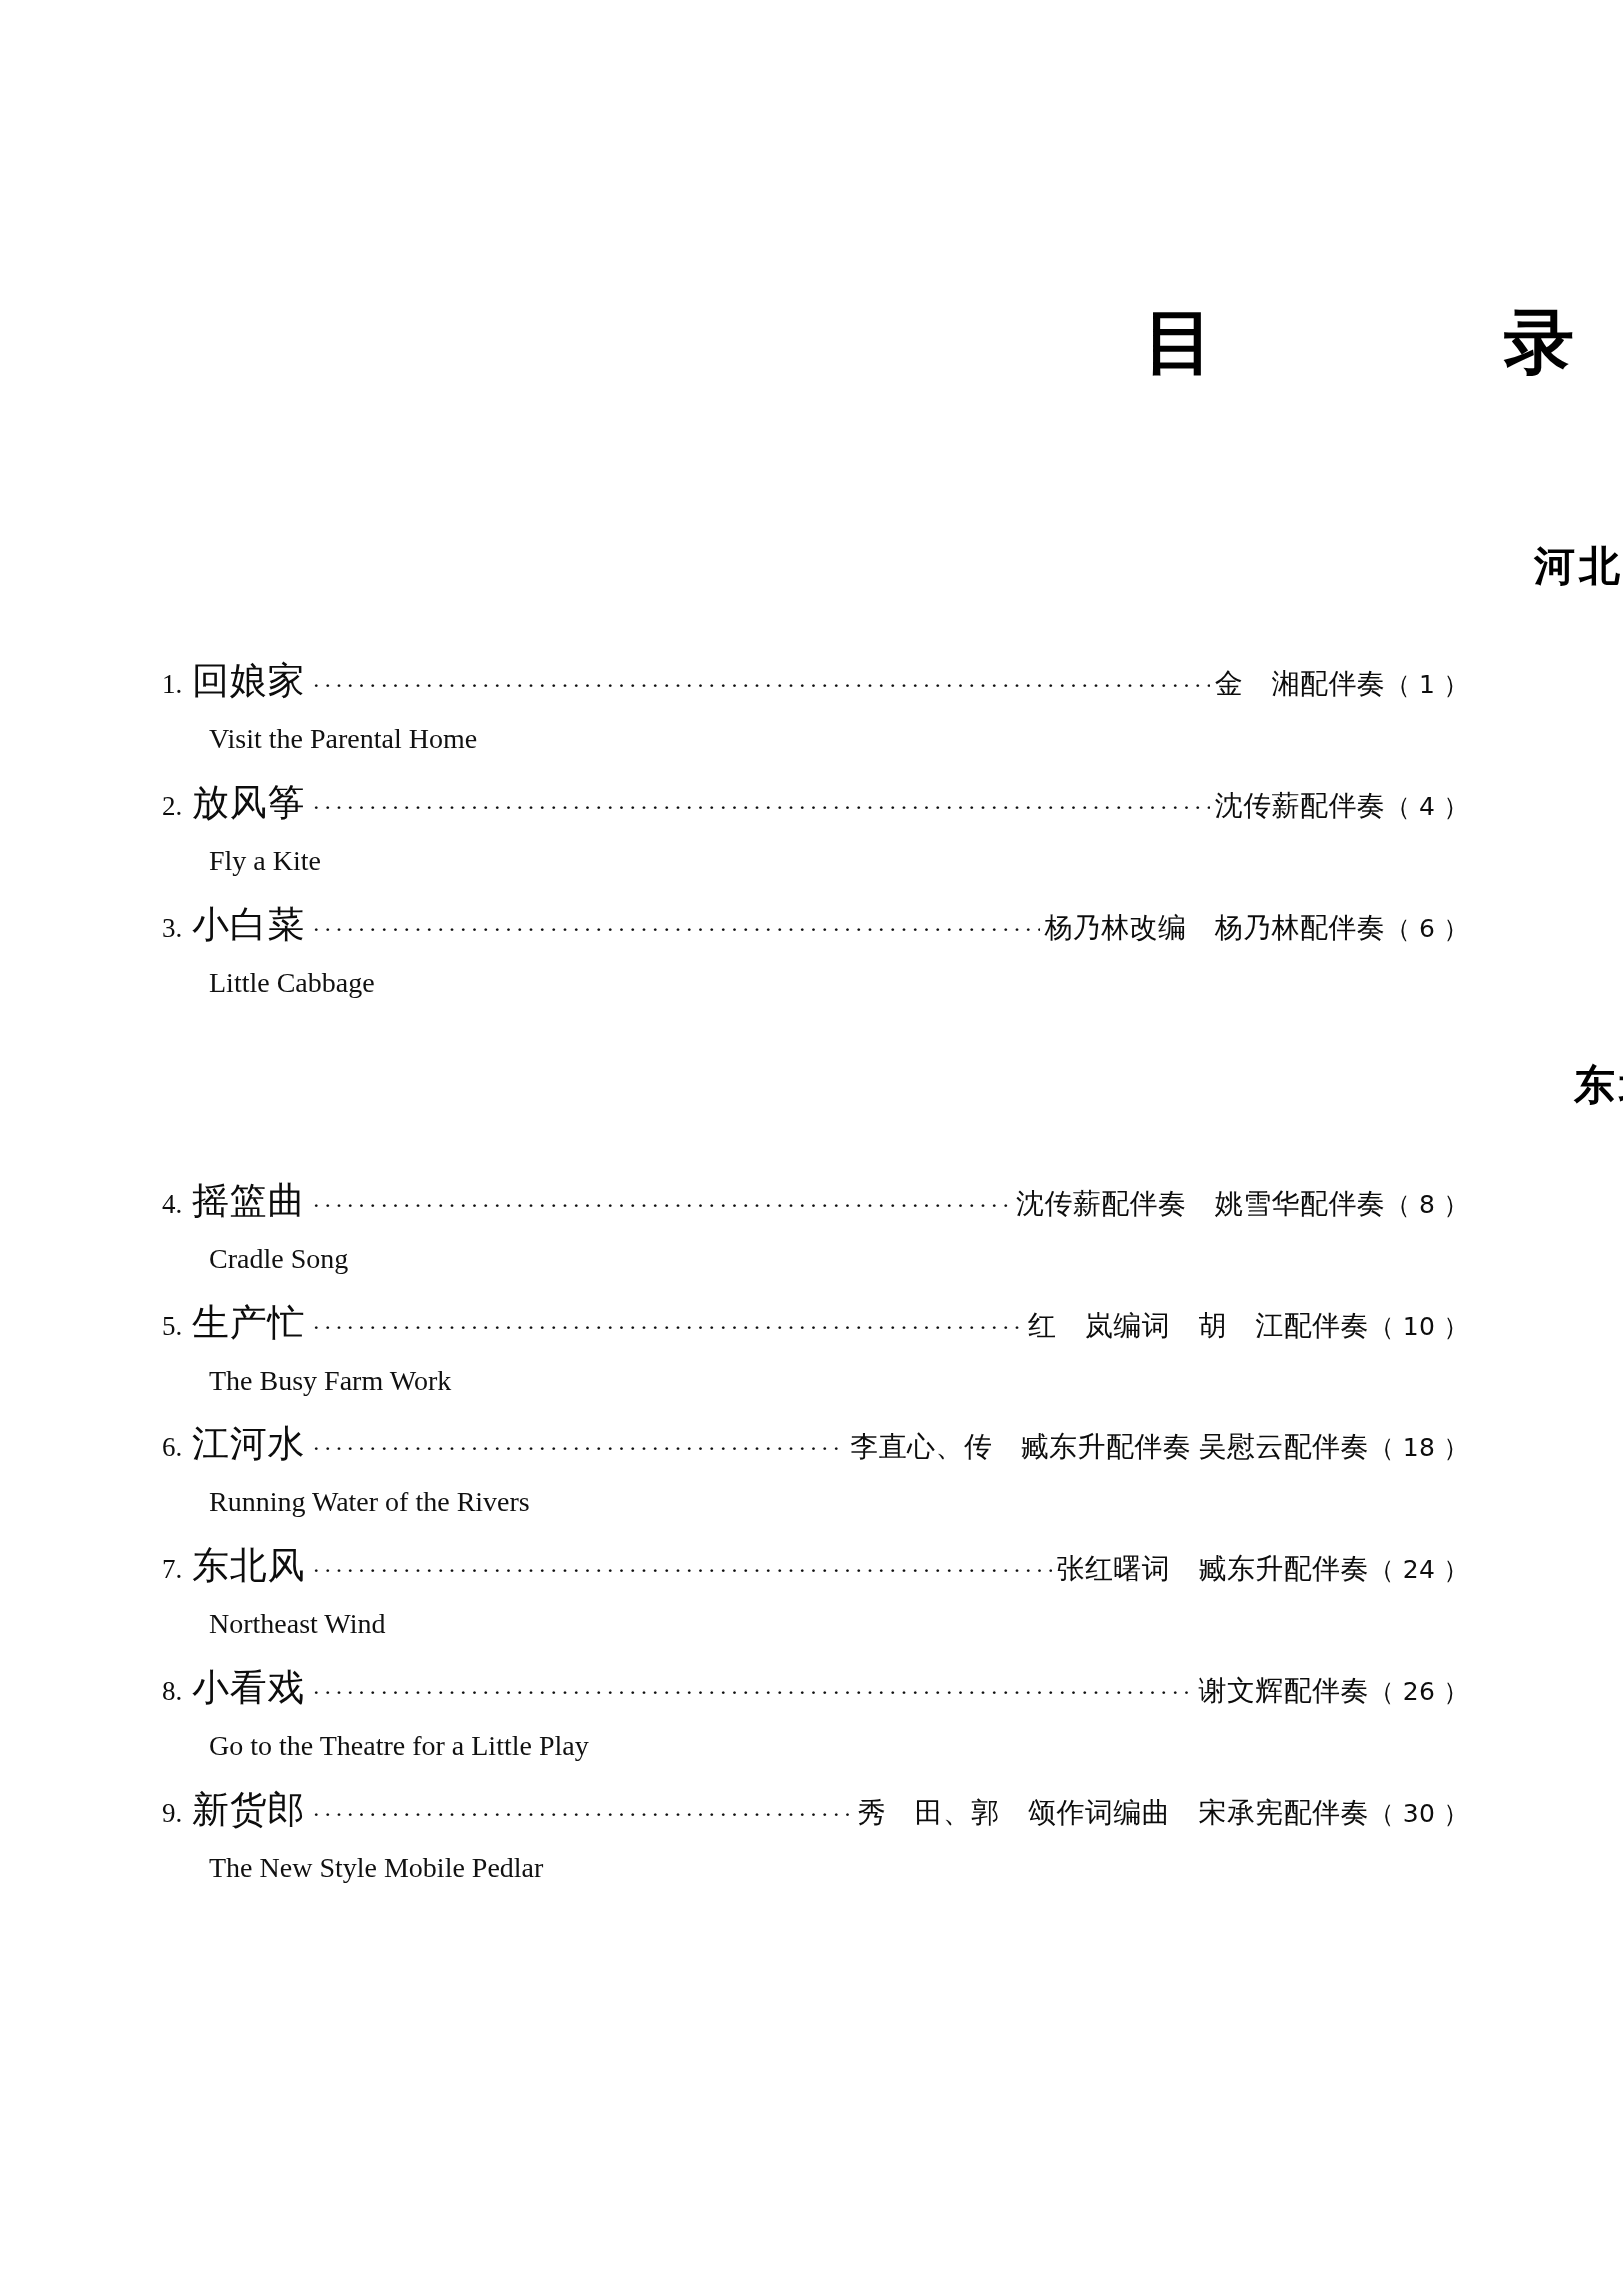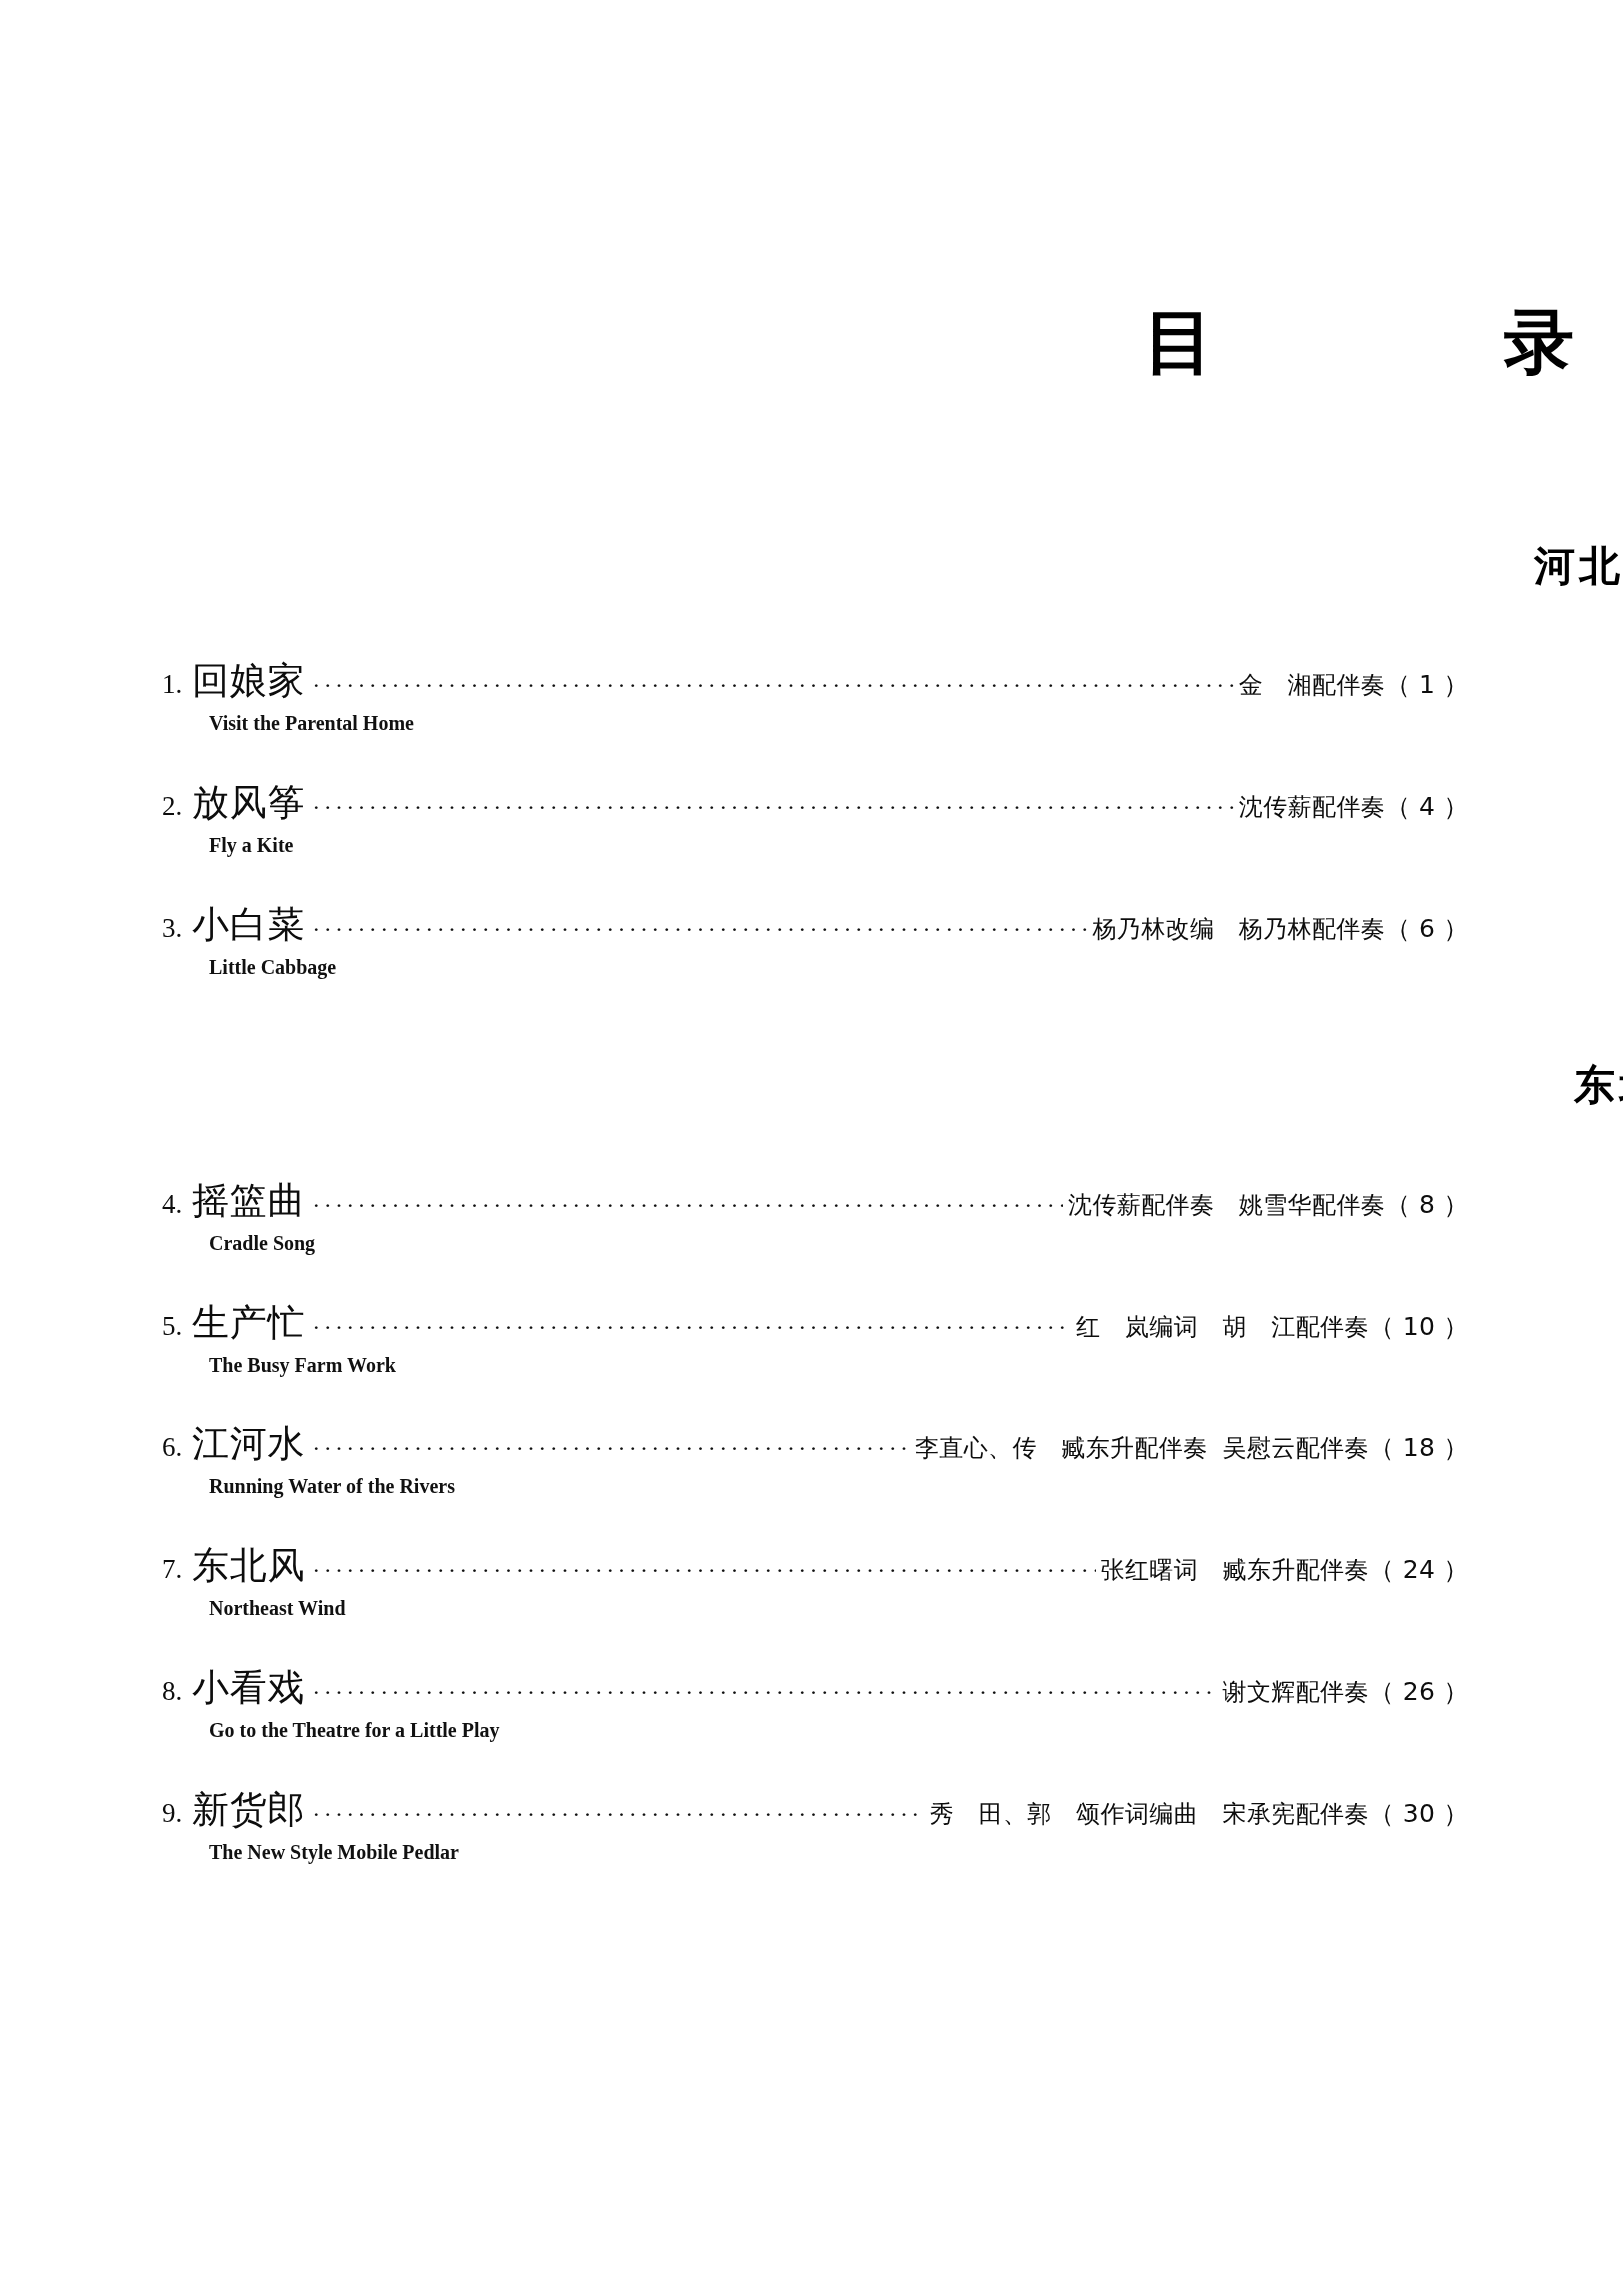--- a/index.html
+++ b/index.html
@@ -90,40 +90,39 @@
     left: 0;
     bottom: -3.2px;
     font-family: "Liberation Serif", "DejaVu Serif", serif;
     font-size: 24px;
     letter-spacing: 5.3px;
     color: #111;
     white-space: nowrap;
   }
   .entry-credit {
     flex: 0 0 auto;
-    font-family: Liberation Mono, monospace;
-    font-size: 24px;
+    font-family: Liberation Serif, serif;
+    font-size: 28px;
     letter-spacing: 0.4px;
     padding-left: 1.6px;
   }
   .entry-page {
     flex: 0 0 auto;
     font-family: "DejaVu Sans", "Liberation Sans", sans-serif;
     font-size: 25px;
     letter-spacing: 0.4px;
   }
   .entry-en {
-    margin-top: 3px;
+    margin-top: 21px;
     margin-left: 47px;
     font-family: "Liberation Serif", "DejaVu Serif", serif;
-    font-size: 20px;
+    font-size: 28px;
     line-height: 32px;
     color: #111;
     white-space: nowrap;
-    font-weight: bold;
   }
 </style>
 </head>
 <body>
 
 <div class="page">
 
   <div class="doc-title">目　　录</div>
 
   <div class="region" id="region-hebei">河北</div>

